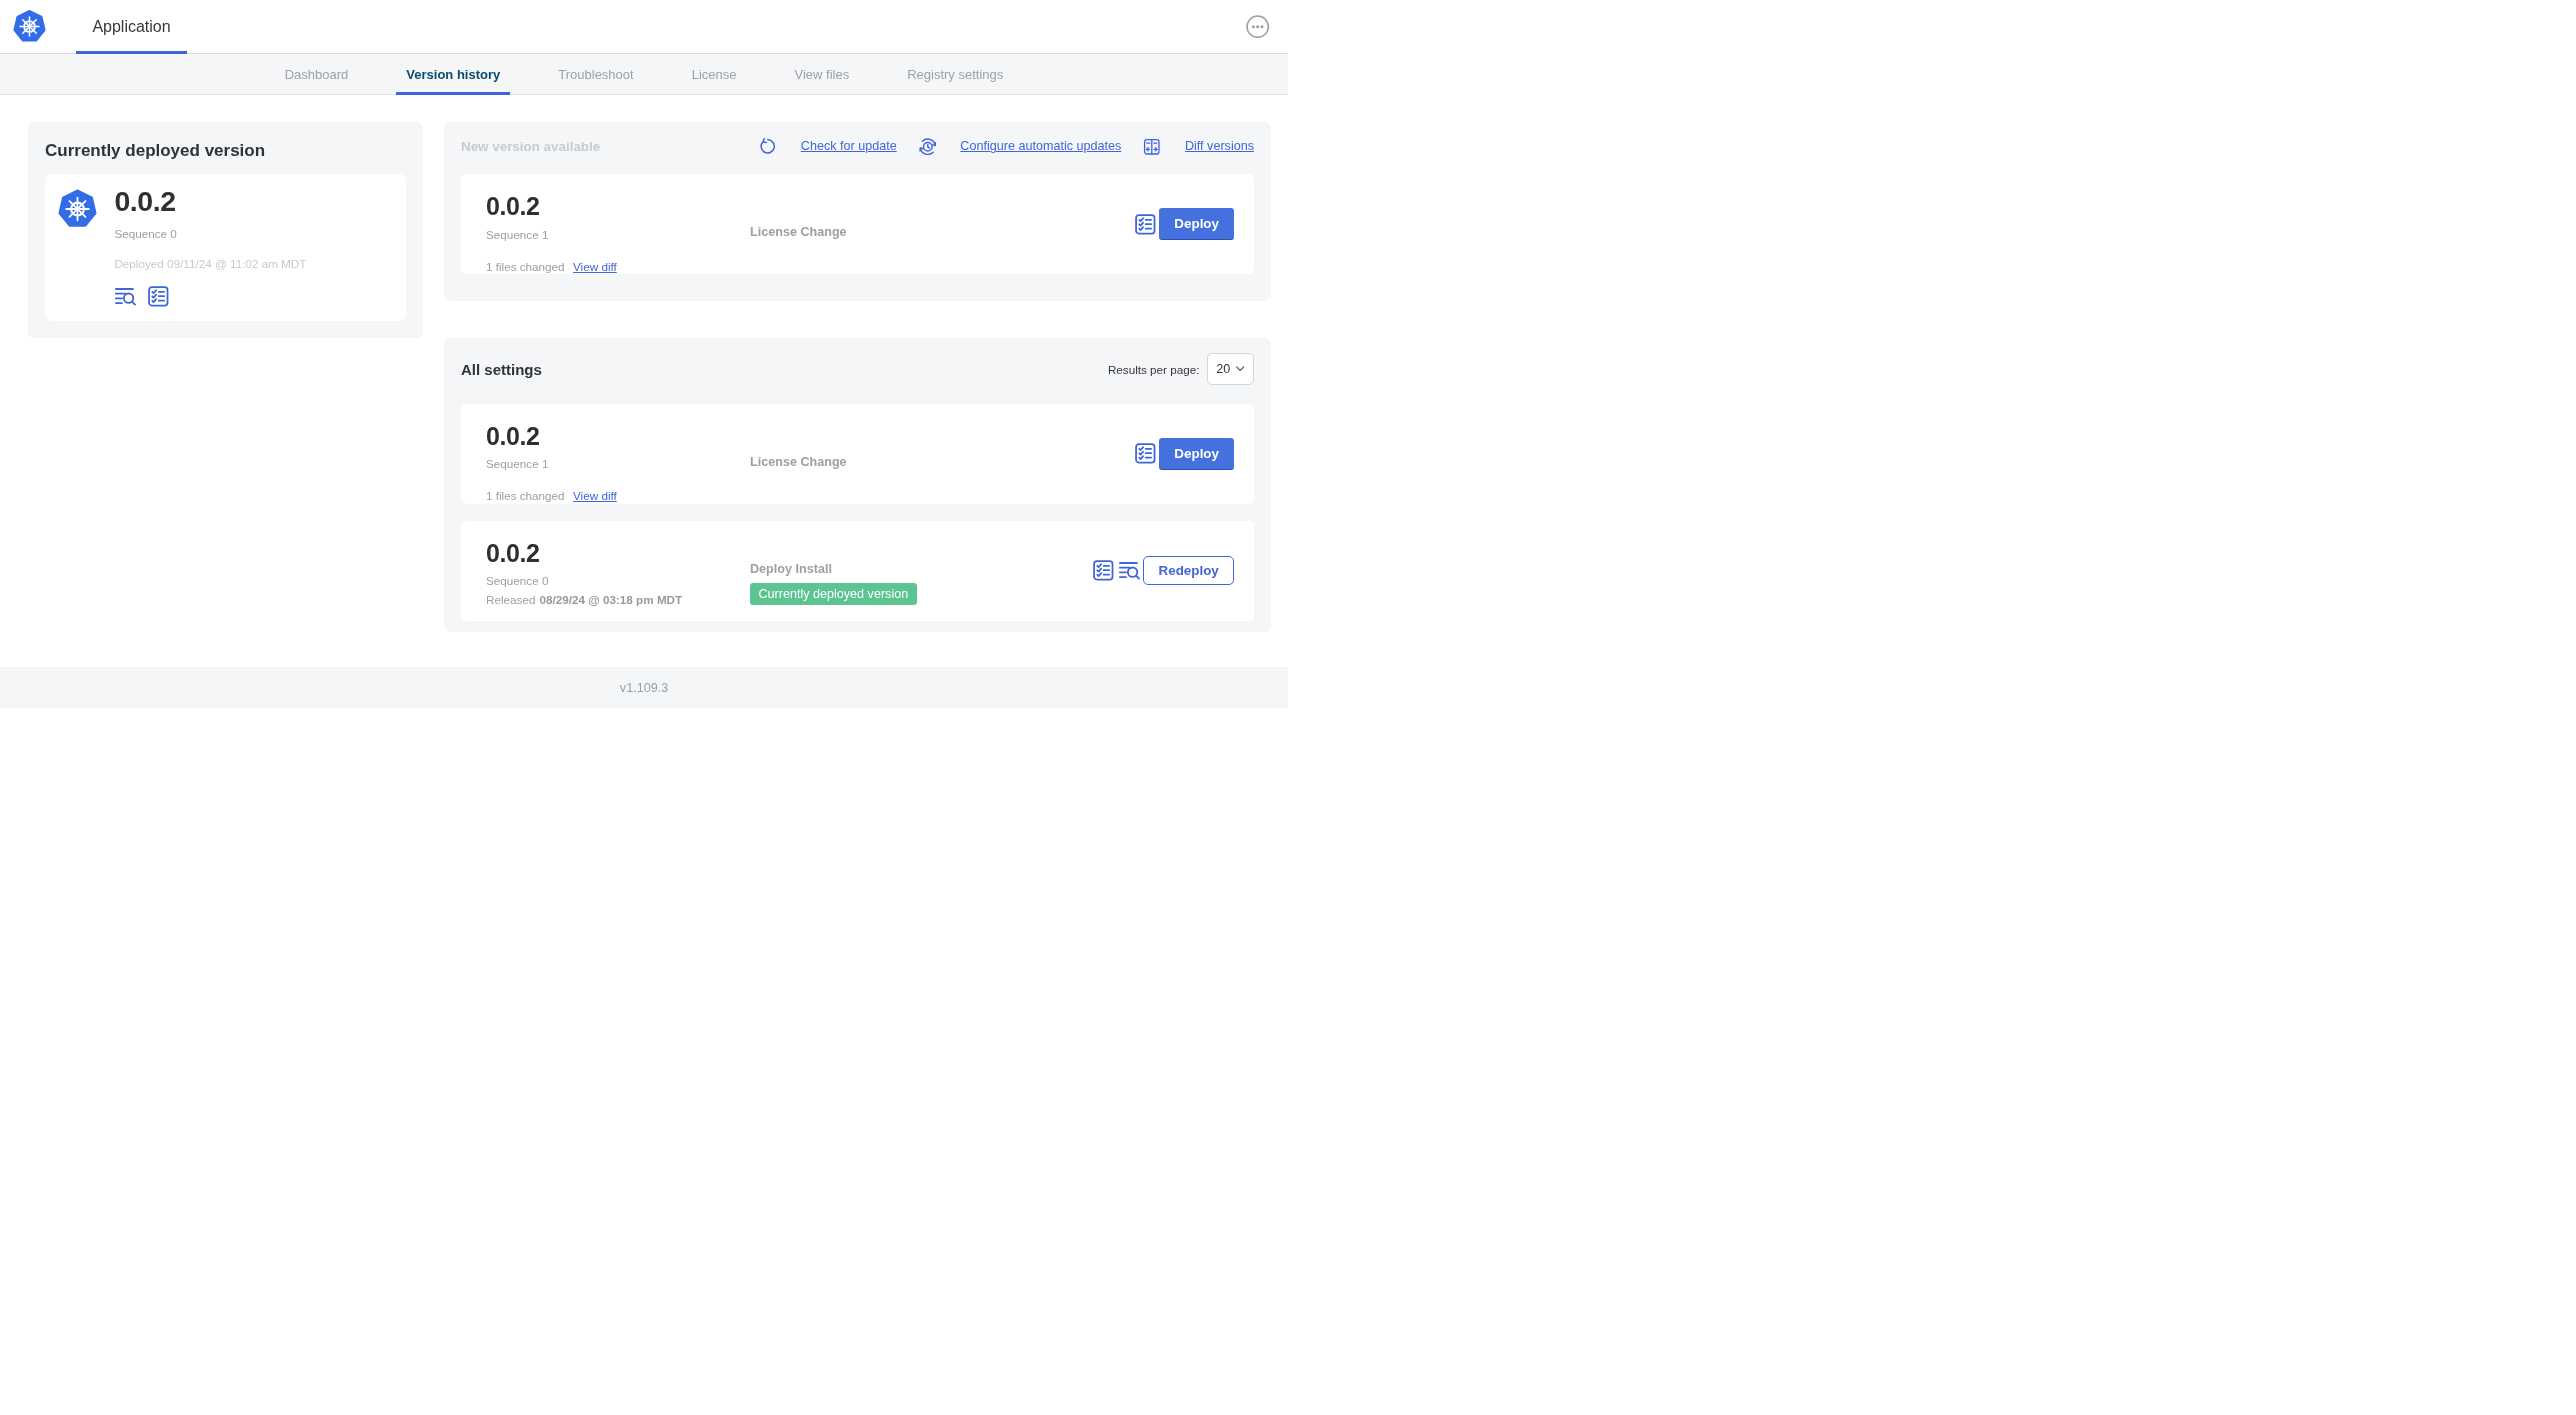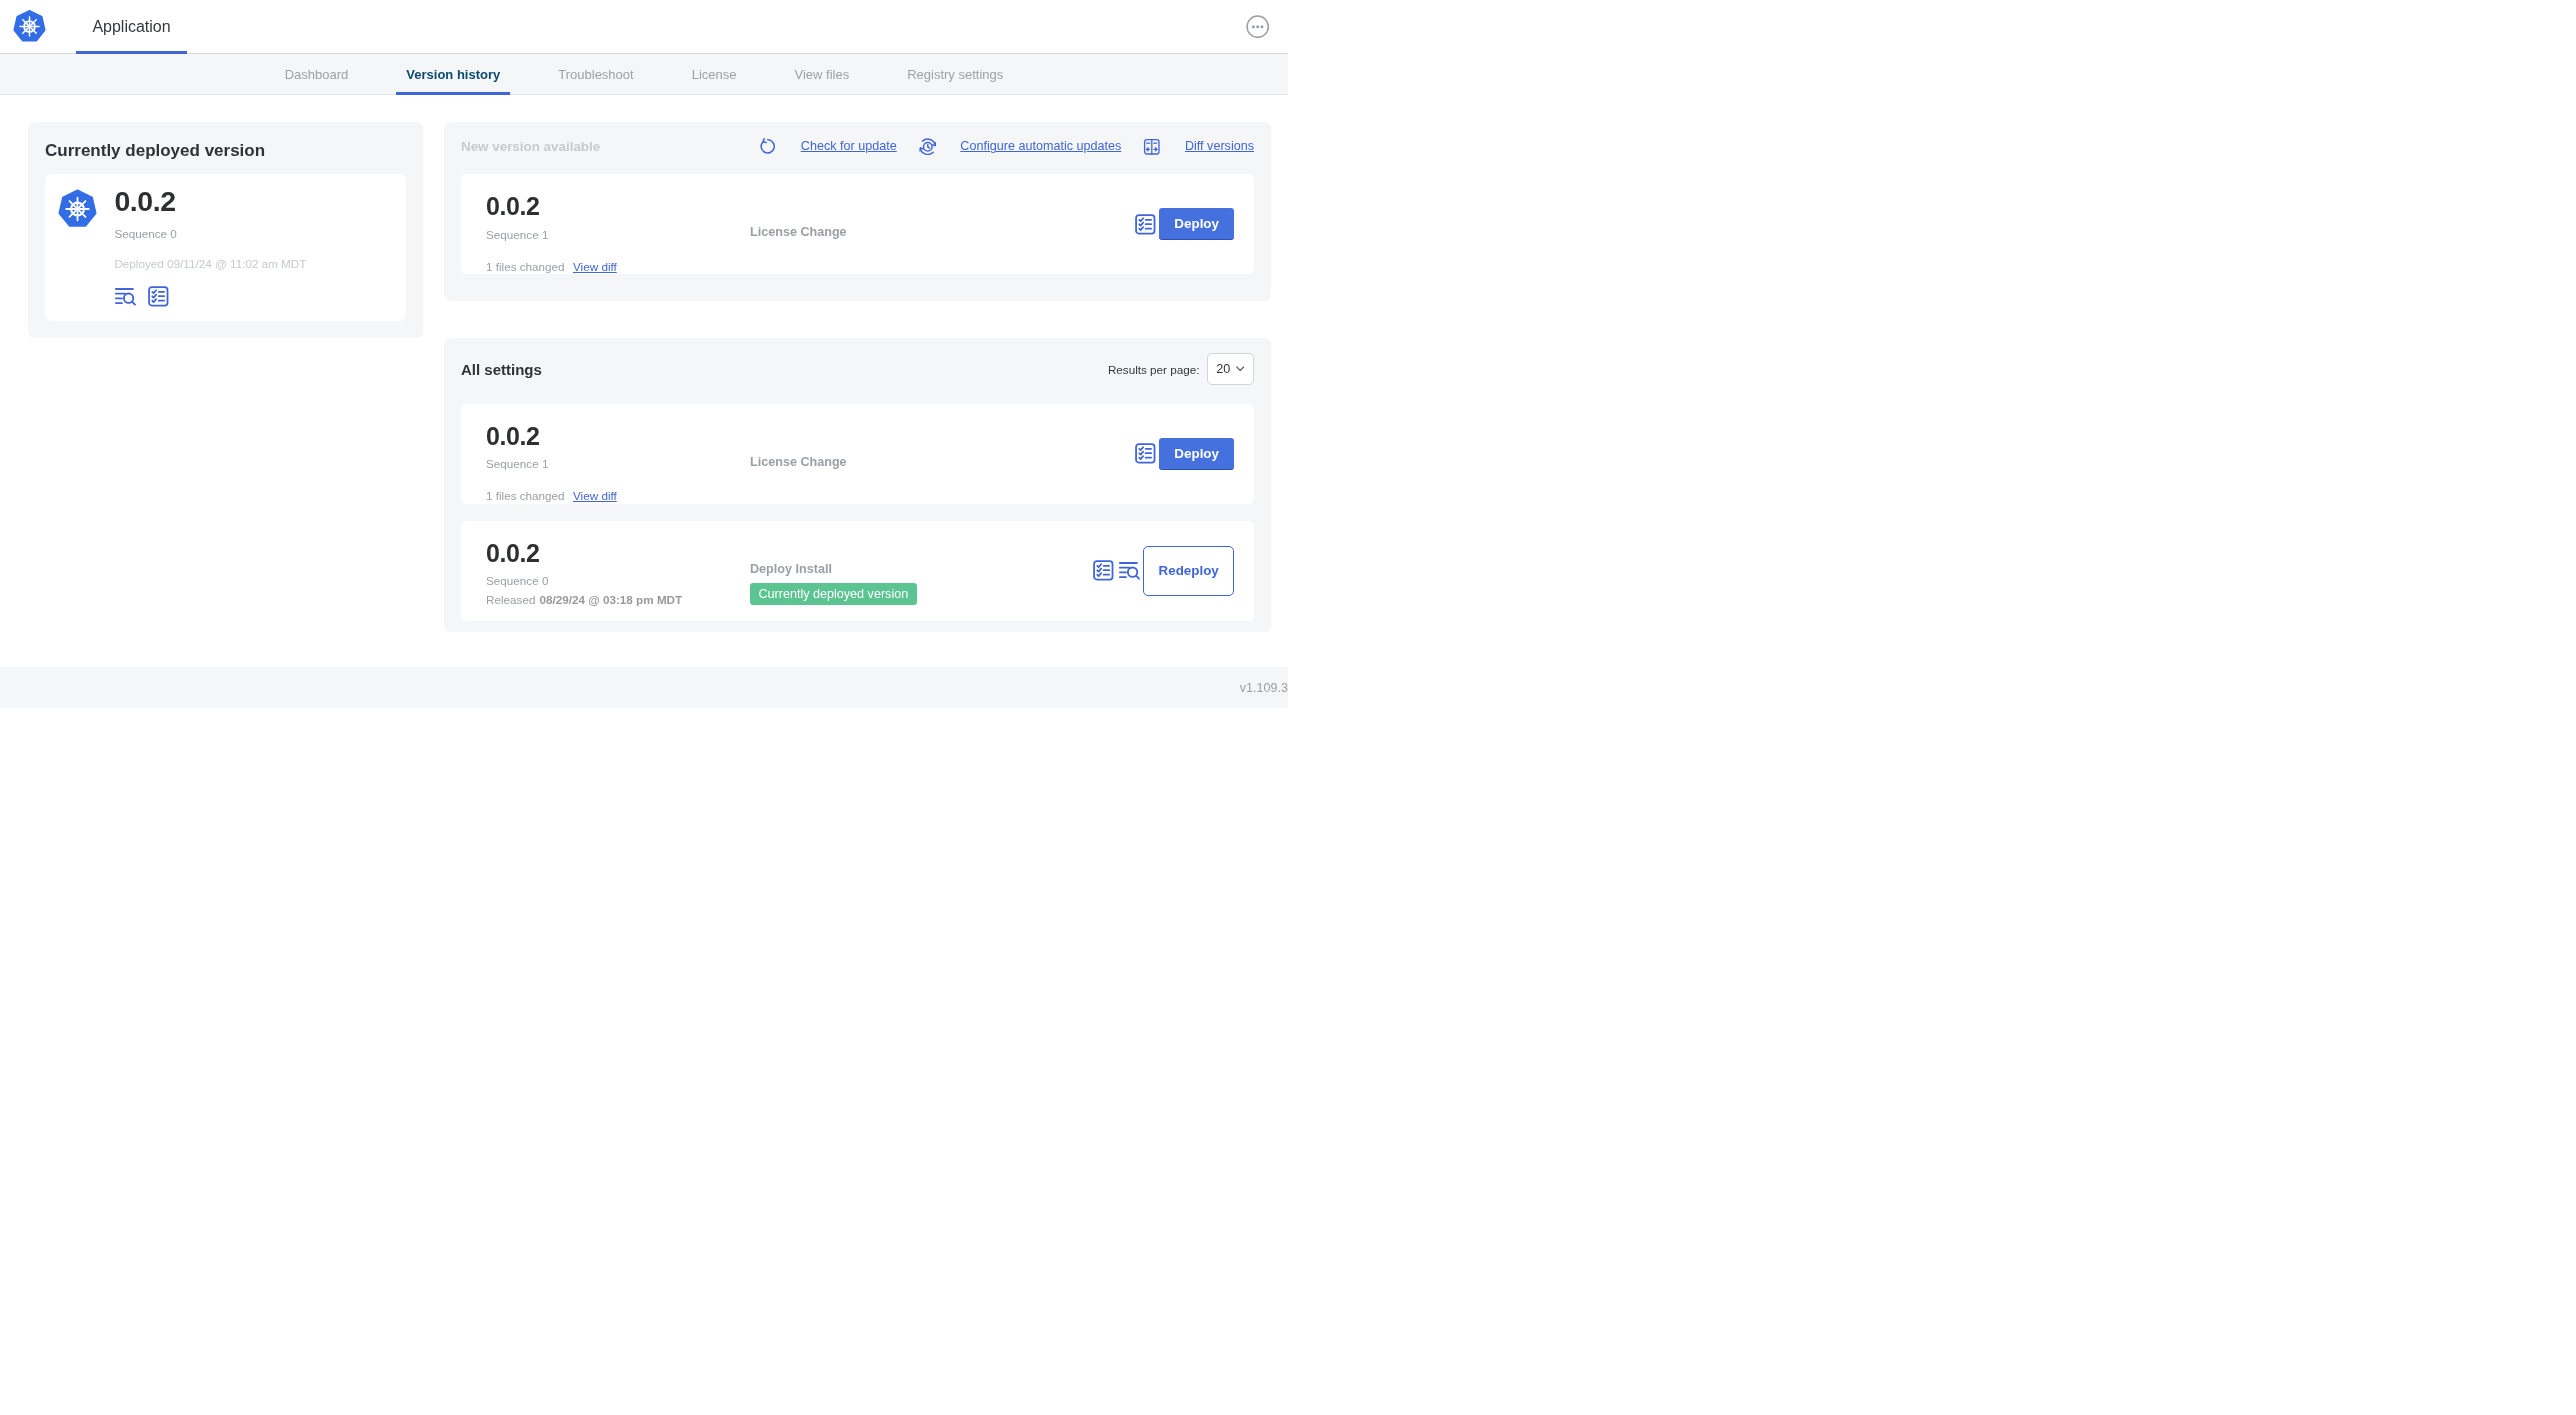--- a/index.html
+++ b/index.html
@@ -82,25 +82,25 @@
   .rel-line{margin-top:5.9px;font-size:11.7px;color:var(--gray);}
   .rel-line .rel-date{font-weight:700;color:#97999d;margin-left:4.2px;}
   .badge{display:inline-block;margin-top:7.5px;background:var(--green);color:#fff;font-size:12.6px;
          padding:3.3px 8.4px 4.2px;border-radius:3.3px;}
   .v-actions{margin-left:auto;display:flex;align-items:center;gap:3px;}
   .icon-btn{background:none;border:none;padding:0;color:var(--blue);display:flex;cursor:pointer;}
   .icon-btn svg{width:22.6px;height:22.6px;}
   .btn-primary{min-width:72px;height:32px;background:var(--btn-blue);color:#fff;font-weight:700;font-size:13.4px;
                border:none;border-bottom:1.7px solid var(--btn-blue-dark);border-radius:3.3px;padding:0 15px;
                cursor:pointer;font-family:inherit;}
-  .btn-outline{height:50px;background:#fff;color:var(--blue);font-weight:700;font-size:13.4px;
+  .btn-outline{height:29px;background:#fff;color:var(--blue);font-weight:700;font-size:13.4px;
                border:0.8px solid var(--blue);border-radius:5px;padding:0 14.2px;cursor:pointer;font-family:inherit;}
 
   
-  .footer{flex:0 0 41px;height:41px;background:var(--card-gray);display:flex;align-items:center;justify-content:flex-end;
+  .footer{flex:0 0 41px;height:41px;background:var(--card-gray);display:flex;align-items:center;justify-content:center;
           font-size:12.6px;color:var(--gray);}
 </style>
 </head>
 <body>
 
 <svg width="0" height="0" style="position:absolute" aria-hidden="true">
   <defs>
     <g id="k8s-logo">
       <polygon points="50,2 87.5,20.1 96.8,60.7 70.8,93.2 29.2,93.2 3.2,60.7 12.5,20.1" fill="var(--k8s-blue)" stroke="var(--k8s-blue)" stroke-width="4" stroke-linejoin="round"></polygon>
       <circle cx="50" cy="50" r="16.5" fill="none" stroke="#fff" stroke-width="5.5"></circle>

